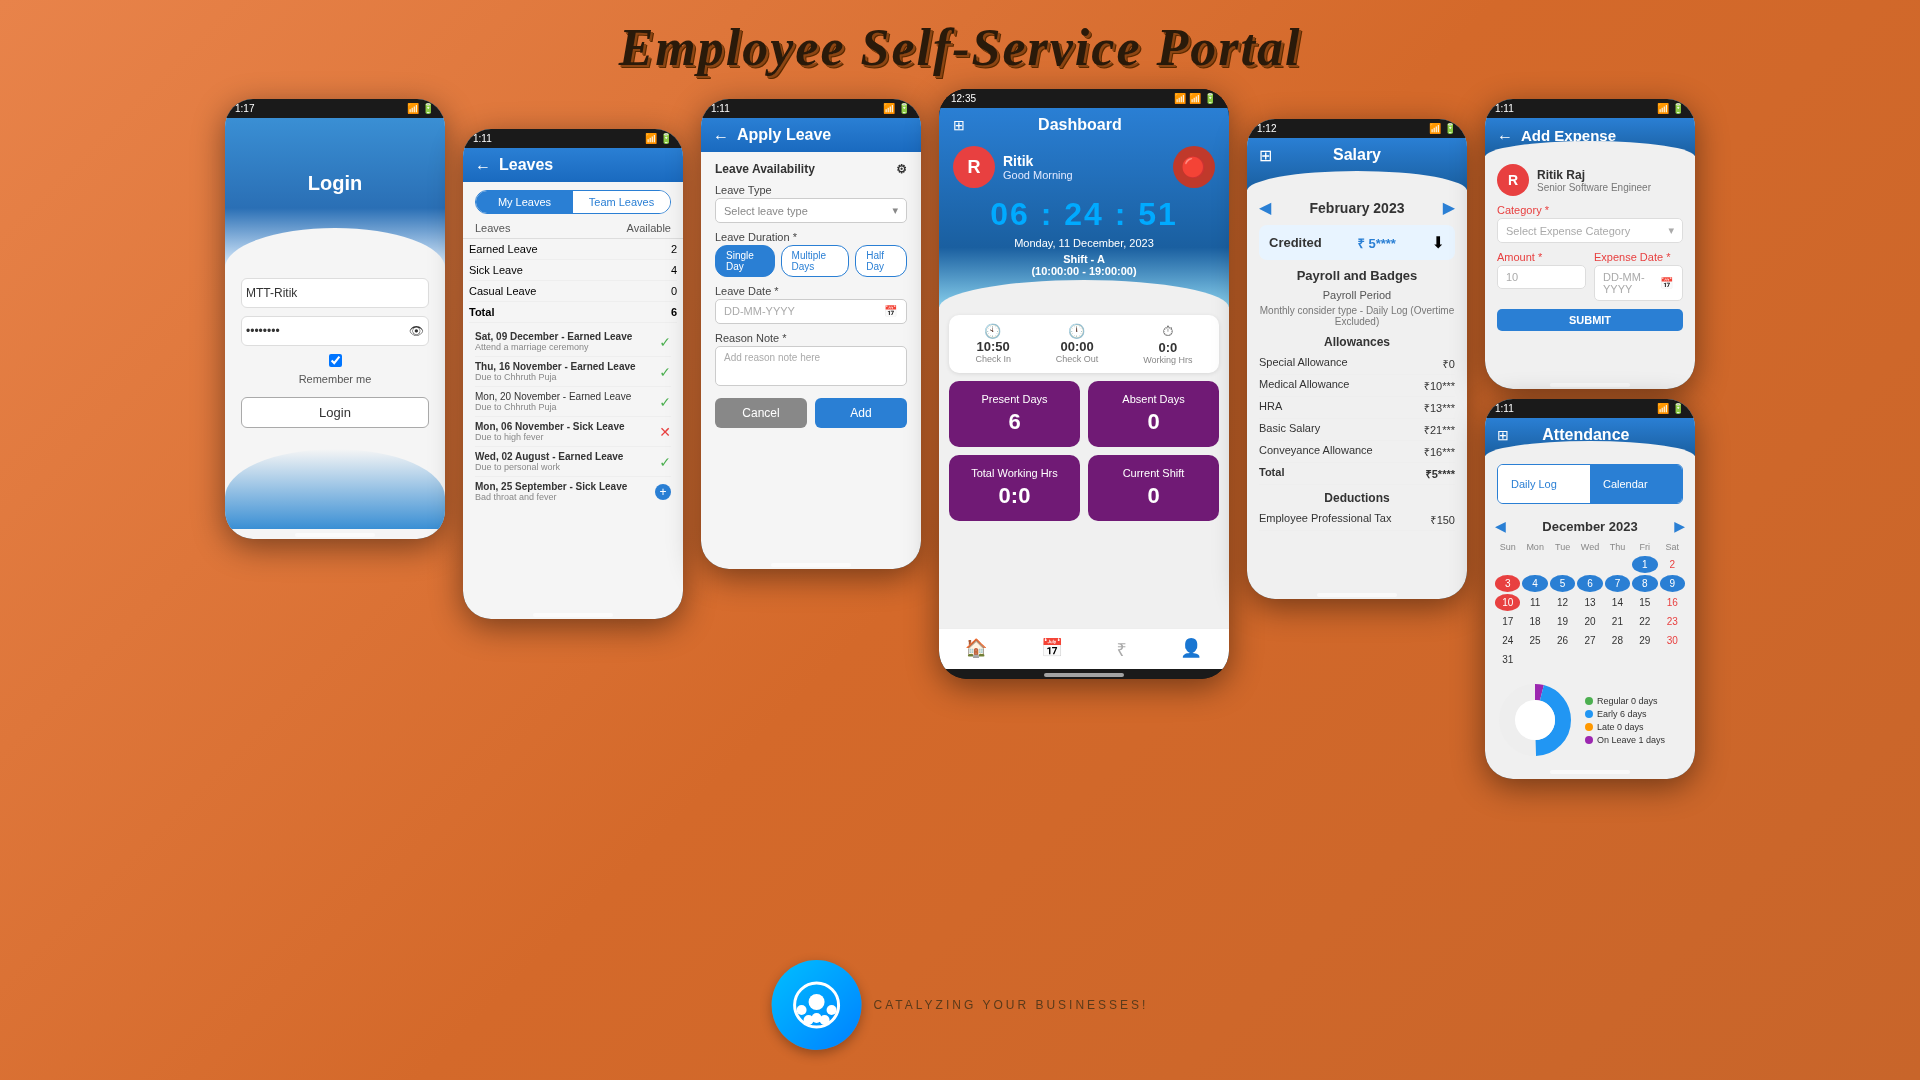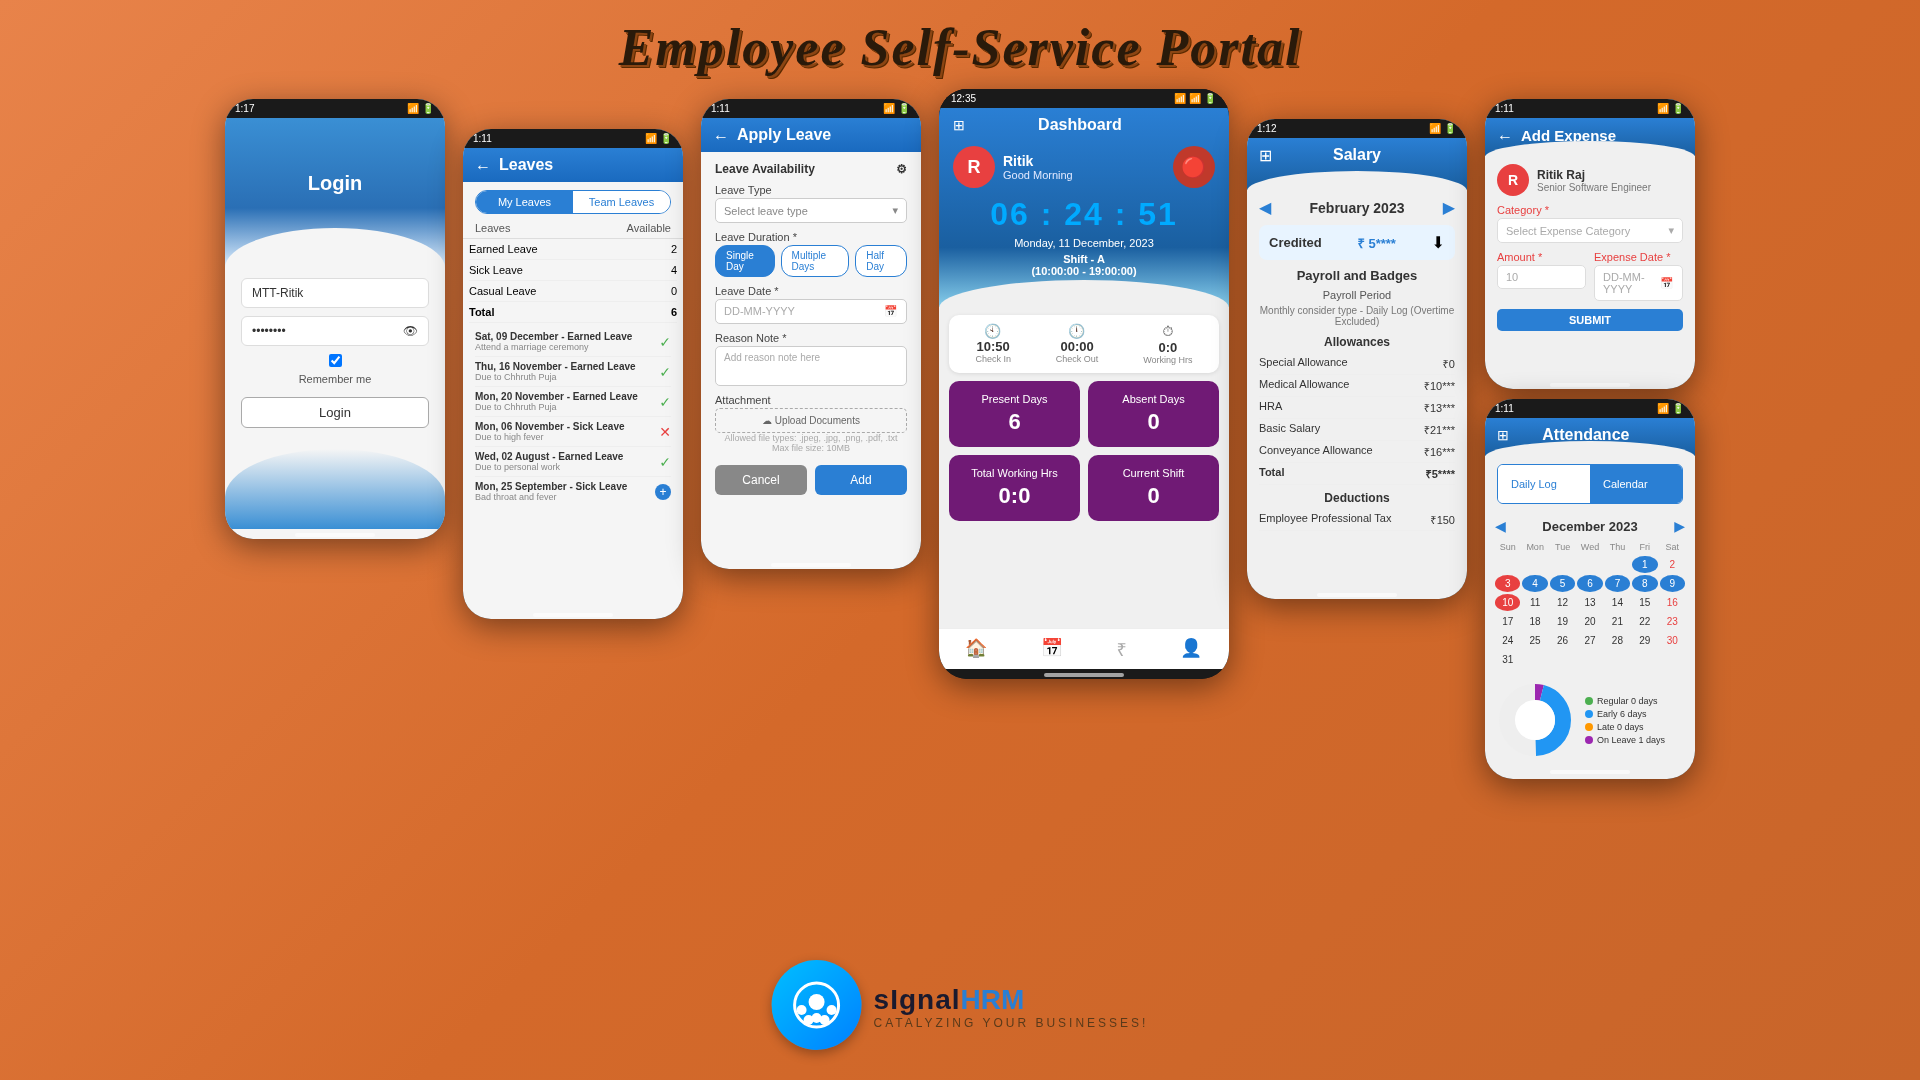--- a/index.html
+++ b/index.html
@@ -100,21 +100,21 @@
       padding: 10px 16px;
       flex: 1;
       display: flex;
       flex-direction: column;
       gap: 8px;
     }
     .login-input {
       background: white;
       border: 1px solid #ddd;
       border-radius: 6px;
-      padding: 7px 10px;
+      padding: 7px 4px;
       font-size: 12px;
       color: #333;
       display: flex;
       align-items: center;
       justify-content: space-between;
     }
     .remember-row {
       display: flex;
       align-items: center;
       gap: 6px;
@@ -653,21 +653,21 @@
         </div>
         <div style="display:flex;align-items:center;justify-content:space-between;padding:4px 0;border-bottom:1px solid #eee;">
           <div>
             <div style="font-size:10px;font-weight:bold;color:#333;">Thu, 16 November - Earned Leave</div>
             <div style="font-size:9px;color:#888;">Due to Chhruth Puja</div>
           </div>
           <span style="color:#4CAF50;font-size:14px;">✓</span>
         </div>
         <div style="display:flex;align-items:center;justify-content:space-between;padding:4px 0;border-bottom:1px solid #eee;">
           <div>
-            <div style="font-size:10px;font-weight:bold;color:#333;">Mon, 20 November - Earned Leave</div>
+            <div style="font-size:10px;font-weight:normal;color:#333;">Mon, 20 November - Earned Leave</div>
             <div style="font-size:9px;color:#888;">Due to Chhruth Puja</div>
           </div>
           <span style="color:#4CAF50;font-size:14px;">✓</span>
         </div>
         <div style="display:flex;align-items:center;justify-content:space-between;padding:4px 0;border-bottom:1px solid #eee;">
           <div>
             <div style="font-size:10px;font-weight:bold;color:#333;">Mon, 06 November - Sick Leave</div>
             <div style="font-size:9px;color:#888;">Due to high fever</div>
           </div>
           <span style="color:#e84040;font-size:14px;">✕</span>
@@ -726,28 +726,20 @@
           <div class="form-date-input">
             <span>DD-MM-YYYY</span>
             <span>📅</span>
           </div>
         </div>
         <div>
           <div class="form-label">Reason Note *</div>
           <div class="form-textarea">
             <span style="color:#aaa;">Add reason note here</span>
           </div>
-        </div>
-        <div>
-          <div class="form-label">Attachment</div>
-          <div class="upload-area">
-            <span>☁ </span>
-            <span>Upload Documents</span>
-          </div>
-          <div class="file-hint">Allowed file types: .jpeg, .jpg, .png, .pdf, .txt Max file size: 10MB</div>
         </div>
         <div class="btn-row">
           <div class="btn-cancel">Cancel</div>
           <div class="btn-add">Add</div>
         </div>
       </div>
       <div class="home-bar"></div>
     </div>
   </div>
 
@@ -1060,20 +1052,16 @@
         <circle cx="25" cy="25" r="22" fill="none" stroke="white" stroke-width="3"></circle>
         <circle cx="25" cy="22" r="8" fill="white"></circle>
         <circle cx="10" cy="30" r="5" fill="white"></circle>
         <circle cx="40" cy="30" r="5" fill="white"></circle>
         <circle cx="17" cy="40" r="5" fill="white"></circle>
         <circle cx="33" cy="40" r="5" fill="white"></circle>
         <circle cx="25" cy="38" r="5" fill="white"></circle>
       </svg>
     </div>
     <div>
-      <div class="logo-text">
-        <span class="logo-signal">sIgnal</span>
-        <span class="logo-hrm">HRM</span>
-      </div>
       <div class="logo-tagline">CATALYZING YOUR BUSINESSES!</div>
     </div>
   </div>
 </div>
 
 </body></html>

